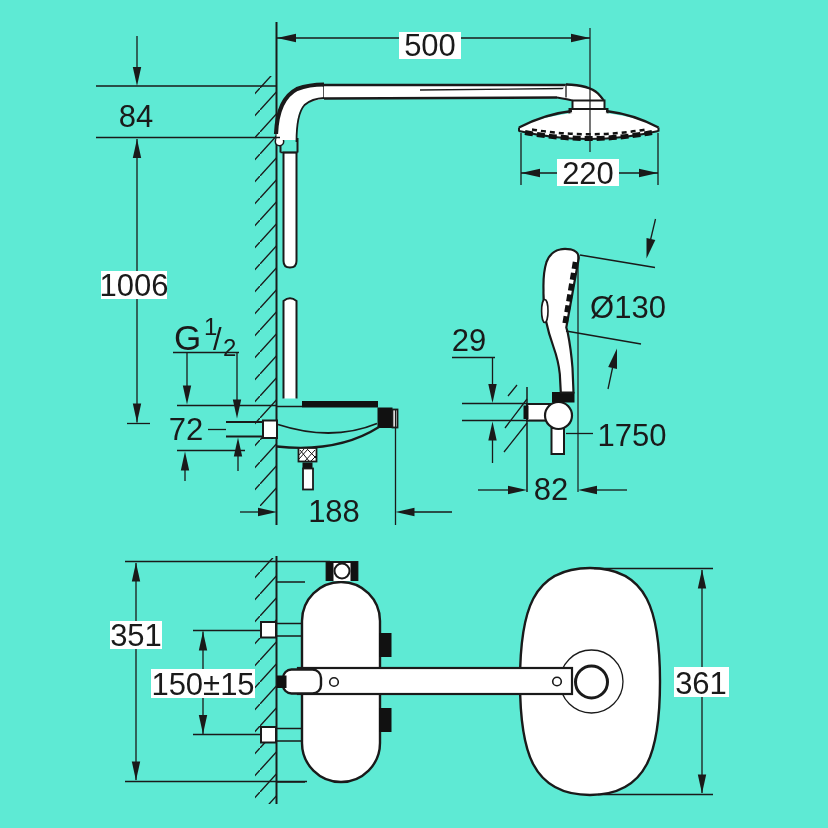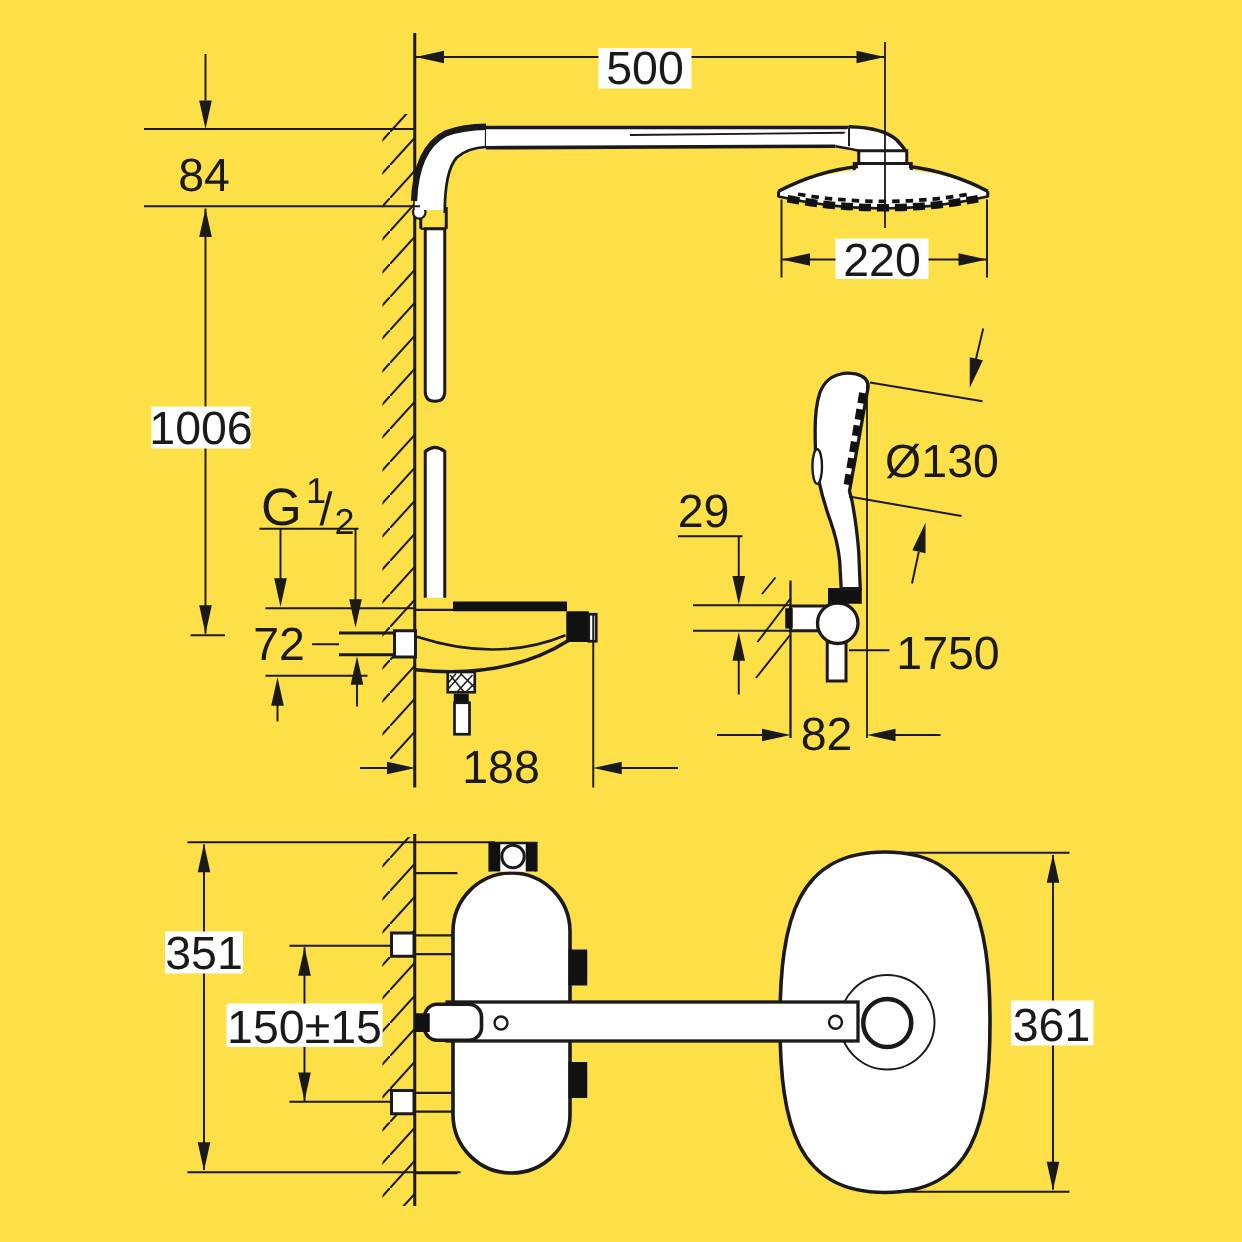--- a/index.html
+++ b/index.html
@@ -1,16 +1,16 @@
 <!DOCTYPE html>
 <html><head>
 <meta charset="utf-8">
 <style>
   html,body{margin:0;padding:0;background:#ffffff;}
-  .stage{position:relative;width:828px;height:828px;background:#fde047;overflow:hidden;
+  .stage{position:relative;width:828px;height:828px;background:#5eead4;overflow:hidden;
          font-family:"Liberation Sans", sans-serif;}
   svg{display:block;}
   .ln{stroke:#1a1a1a;fill:none;}
   .wf{stroke:#1a1a1a;fill:#ffffff;}
   .bk{fill:#111111;stroke:none;}
   .ar{fill:#1a1a1a;stroke:none;}
   .bg{fill:#ffffff;stroke:none;}
   text.dim{font-family:"Liberation Sans", sans-serif;font-size:31px;fill:#1a1a1a;
            text-anchor:middle;}
   text.thr{font-family:"Liberation Sans", sans-serif;fill:#1a1a1a;text-anchor:start;}

